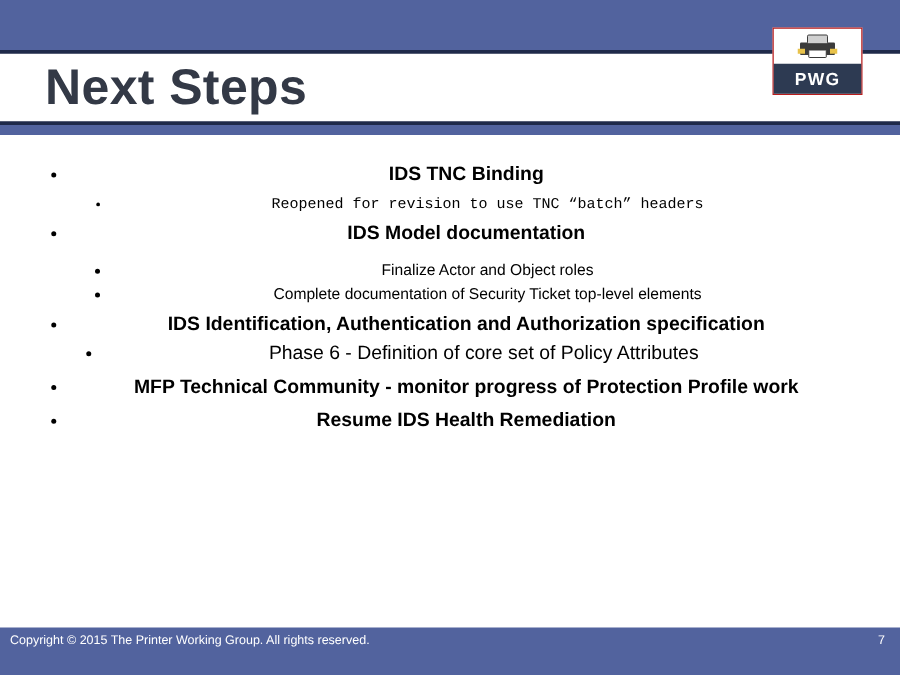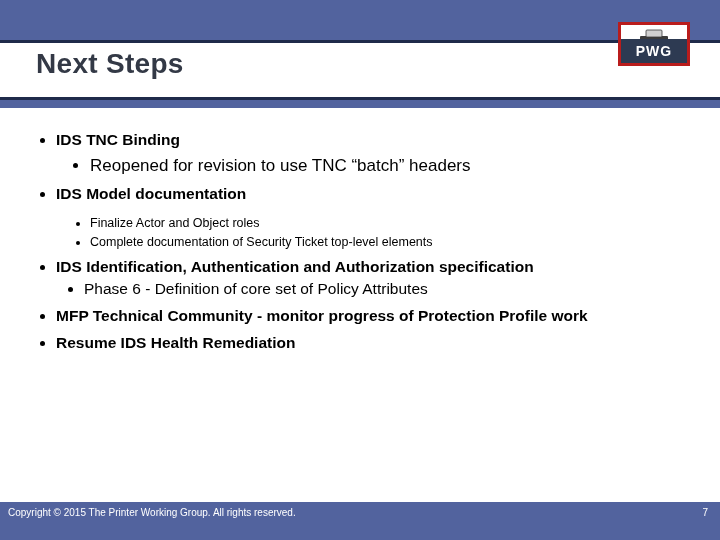--- a/index.html
+++ b/index.html
@@ -26,33 +26,33 @@
     height: 60px;
     background: #ffffff;
     border-top: 3px solid #1f2a4a;
     border-bottom: 3px solid #1f2a4a;
     box-sizing: border-box;
   }
   .title {
     position: absolute;
     left: 36px;
     top: 48px;
-    font-size: 28px;
+    font-size: 40px;
     font-weight: bold;
     color: #333946;
     letter-spacing: 0.3px;
   }
   .logo {
     position: absolute;
     top: 22px;
     right: 30px;
     width: 72px;
-    height: 44px;
+    height: 54px;
     background: #ffffff;
-    border: 3px solid #b91c1c;
+    border: 1px solid #b91c1c;
     box-sizing: border-box;
   }
   .logo .print-icon {
     position: absolute;
     top: 4px;
     left: 50%;
     transform: translateX(-50%);
     width: 32px;
     height: 20px;
   }
@@ -72,37 +72,39 @@
     position: absolute;
     top: 130px;
     left: 34px;
     right: 30px;
     color: #000;
   }
   .content ul {
     list-style: disc;
     margin: 0;
     padding: 0 0 0 22px;
+    text-align: center;
   }
   .content > ul > li {
     font-size: 15.5px;
     font-weight: bold;
     margin-bottom: 6px;
     line-height: 1.35;
   }
   .content > ul > li .txt {
     font-weight: bold;
   }
   ul.sub1 {
     list-style: disc;
-    font-size: 17px;
+    font-size: 12px;
     font-weight: normal;
     margin-top: 4px;
     margin-bottom: 4px;
     padding-left: 34px;
+    font-family: Liberation Mono, monospace;
   }
   ul.sub1 > li {
     font-weight: normal;
     margin-bottom: 2px;
   }
   ul.sub1-small {
     list-style: disc;
     font-size: 12.5px;
     font-weight: normal;
     margin-top: 10px;

